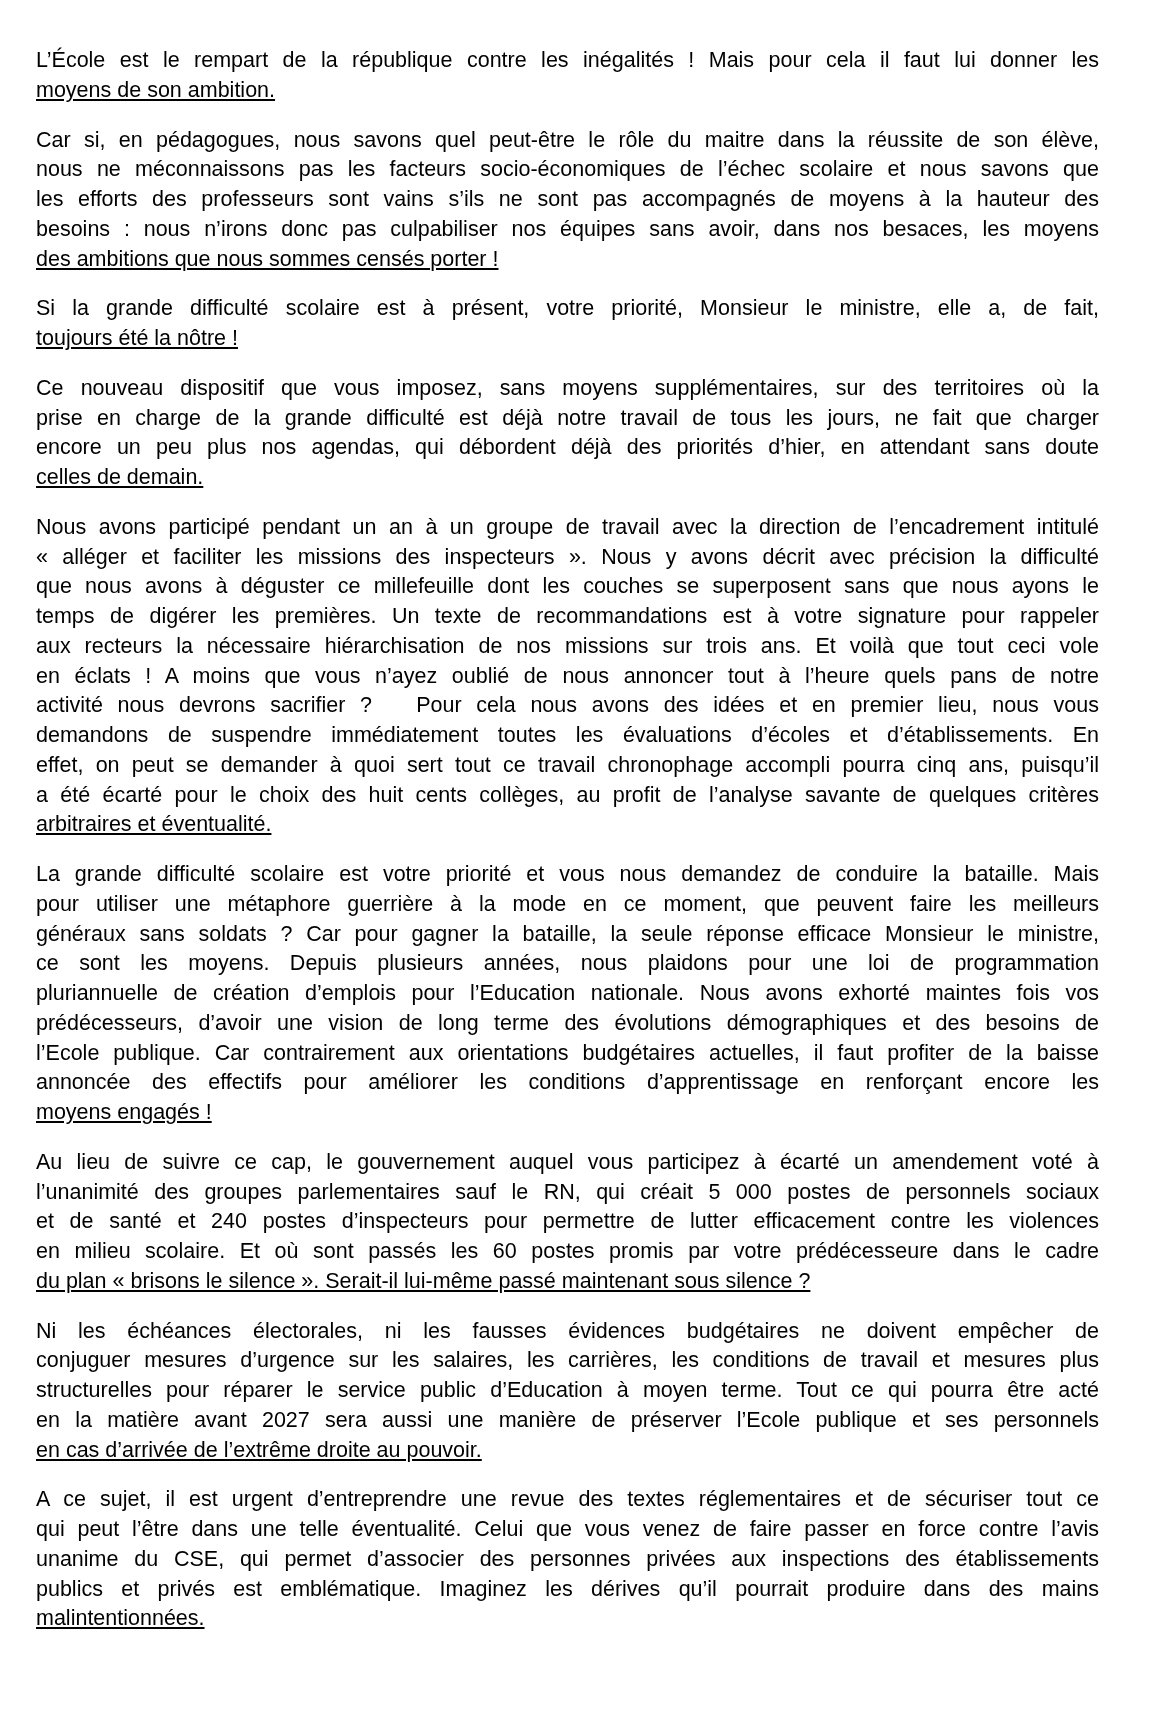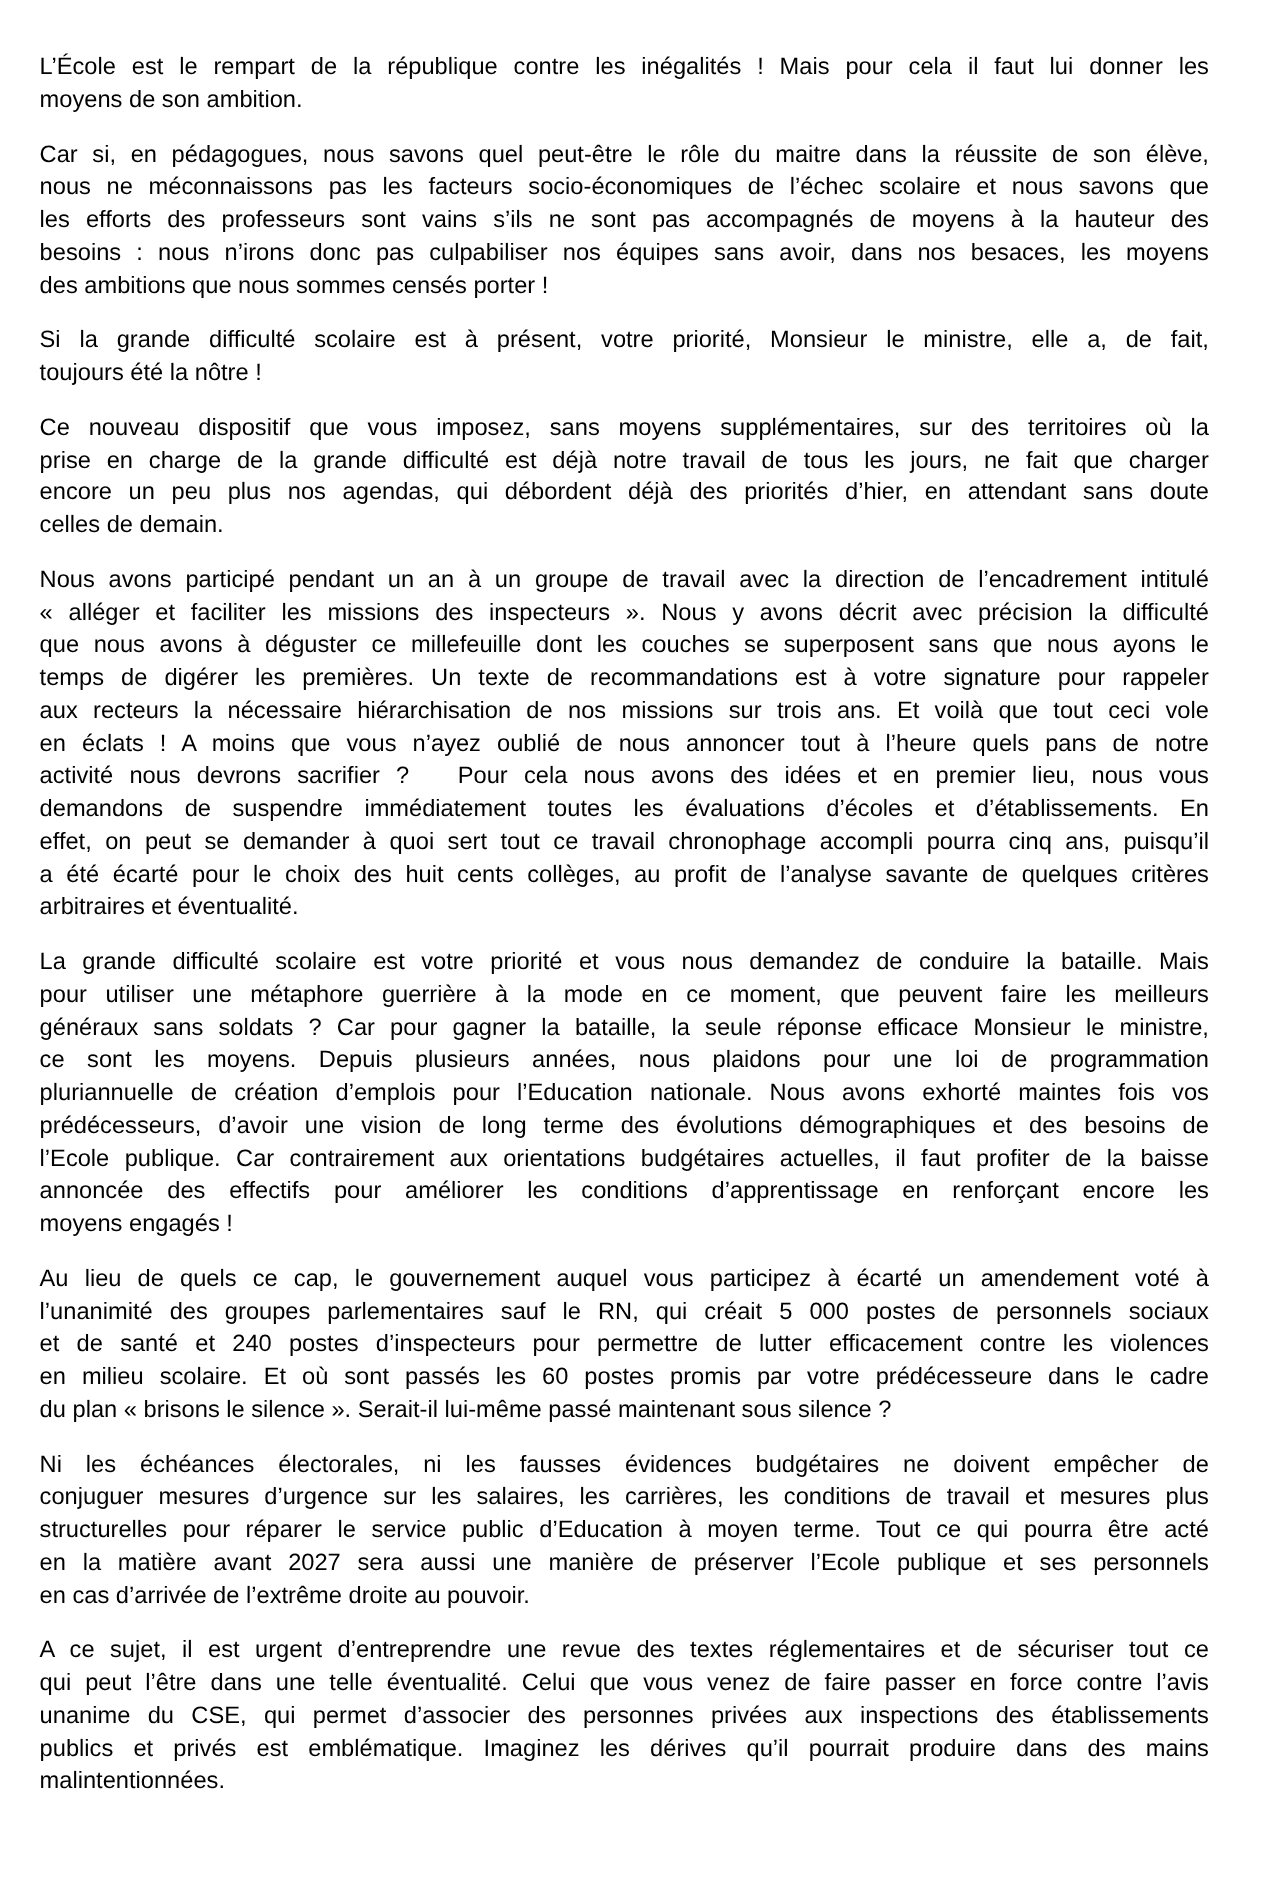--- a/index.html
+++ b/index.html
@@ -30,20 +30,21 @@
     display: block;
     white-space: pre;
     text-align: justify;
     text-align-last: justify;
     height: 29.75px;
     overflow: visible;
   }
   .line.last {
     text-align: left;
     text-align-last: left;
+    text-decoration: underline;
   }
 </style>
 </head>
 <body>
 
 <div class="page">
 
   <p class="para">
     <span class="line">L’École est le rempart de la république contre les inégalités ! Mais pour cela il faut lui donner les</span>
     <span class="line last">moyens de son ambition.</span>
@@ -89,21 +90,21 @@
     <span class="line">généraux sans soldats ? Car pour gagner la bataille, la seule réponse efficace Monsieur le ministre,</span>
     <span class="line">ce sont les moyens. Depuis plusieurs années, nous plaidons pour une loi de programmation</span>
     <span class="line">pluriannuelle de création d’emplois pour l’Education nationale. Nous avons exhorté maintes fois vos</span>
     <span class="line">prédécesseurs, d’avoir une vision de long terme des évolutions démographiques et des besoins de</span>
     <span class="line">l’Ecole publique. Car contrairement aux orientations budgétaires actuelles, il faut profiter de la baisse</span>
     <span class="line">annoncée des effectifs pour améliorer les conditions d’apprentissage en renforçant encore les</span>
     <span class="line last">moyens engagés !</span>
   </p>
 
   <p class="para">
-    <span class="line">Au lieu de quels ce cap, le gouvernement auquel vous participez à écarté un amendement voté à</span>
+    <span class="line">Au lieu de suivre ce cap, le gouvernement auquel vous participez à écarté un amendement voté à</span>
     <span class="line">l’unanimité des groupes parlementaires sauf le RN, qui créait 5 000 postes de personnels sociaux</span>
     <span class="line">et de santé et 240 postes d’inspecteurs pour permettre de lutter efficacement contre les violences</span>
     <span class="line">en milieu scolaire. Et où sont passés les 60 postes promis par votre prédécesseure dans le cadre</span>
     <span class="line last">du plan « brisons le silence ». Serait-il lui-même passé maintenant sous silence ?</span>
   </p>
 
   <p class="para">
     <span class="line">Ni les échéances électorales, ni les fausses évidences budgétaires ne doivent empêcher de</span>
     <span class="line">conjuguer mesures d’urgence sur les salaires, les carrières, les conditions de travail et mesures plus</span>
     <span class="line">structurelles pour réparer le service public d’Education à moyen terme. Tout ce qui pourra être acté</span>

